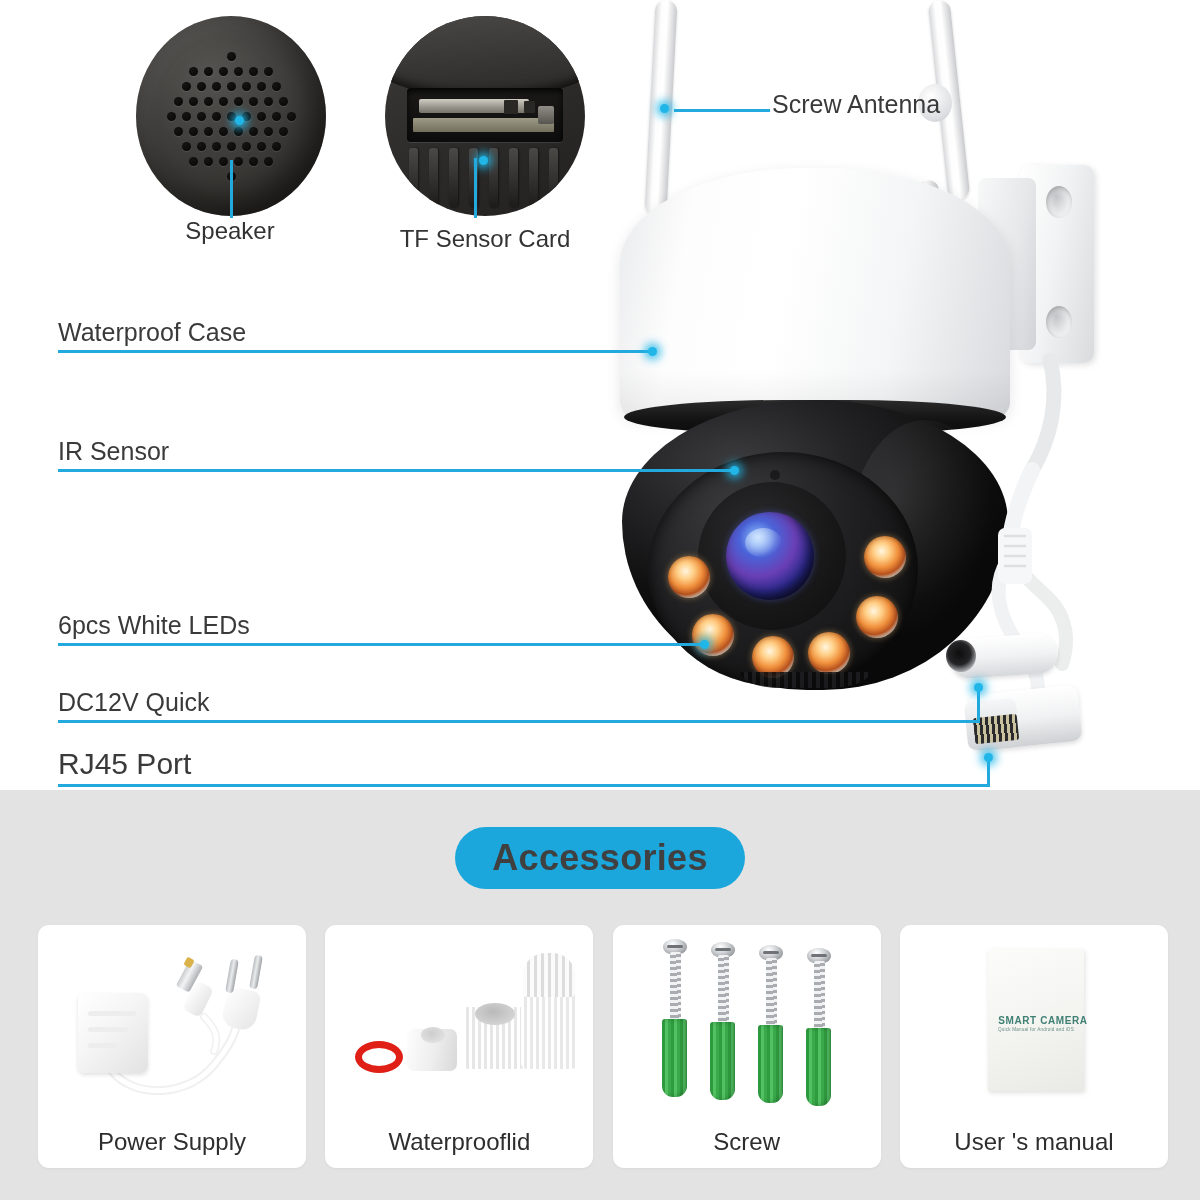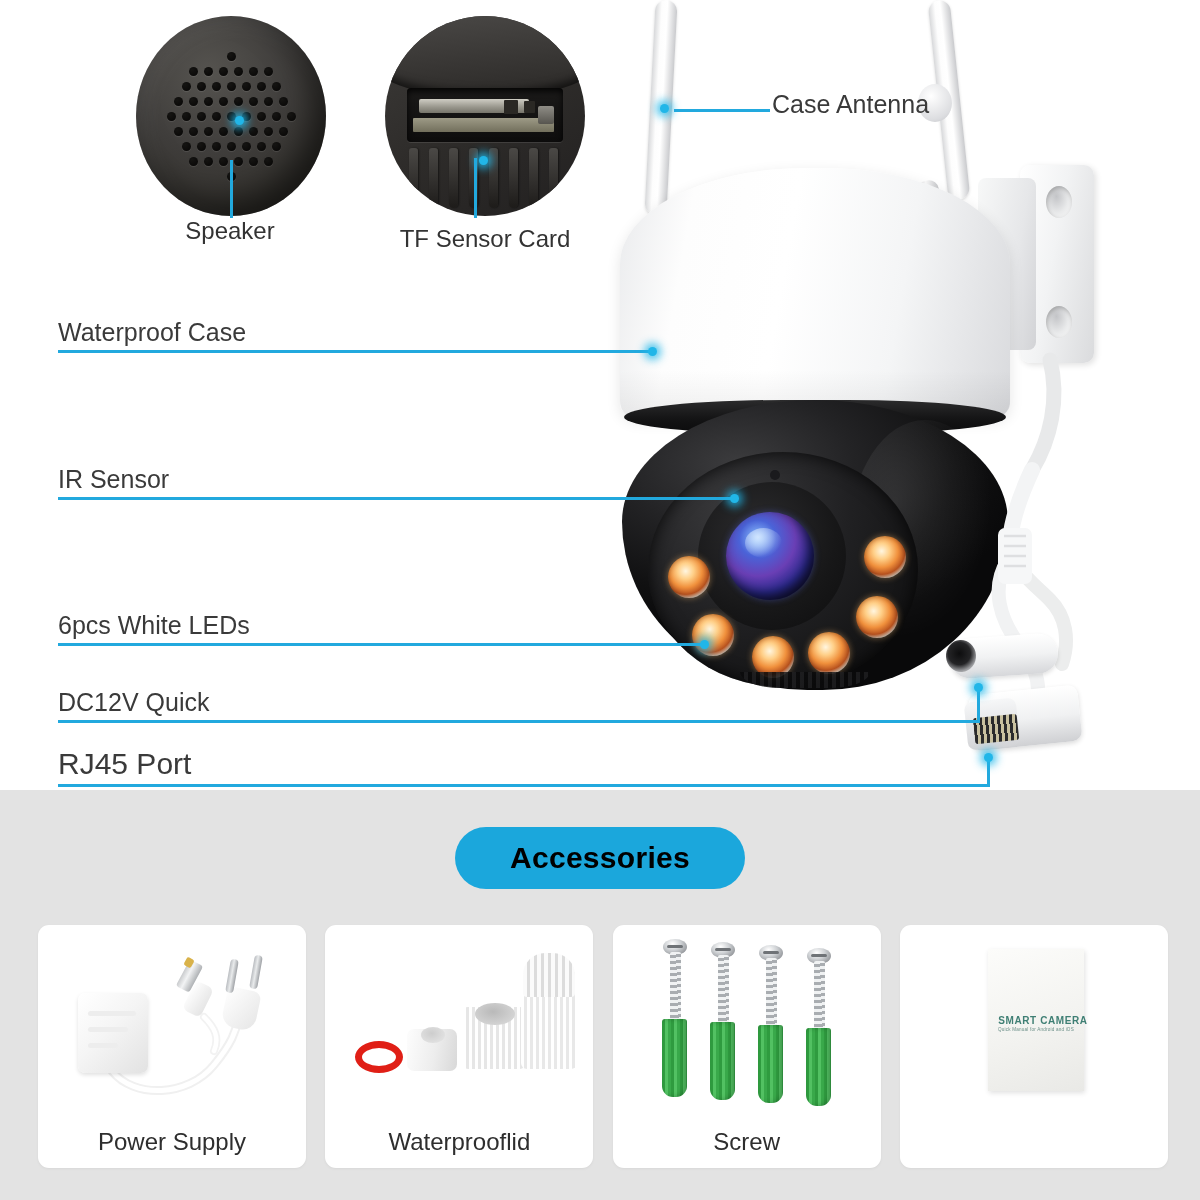--- a/index.html
+++ b/index.html
@@ -277,21 +277,21 @@
   #accessories-section {
     position: absolute; left: 0; top: 790px; width: 1200px; height: 410px;
     background: #e3e3e3;
   }
   #accessories-pill {
     position: absolute; left: 455px; top: 37px; width: 290px; height: 62px;
     background: #1ba7dc; border-radius: 31px;
     display: flex; align-items: center; justify-content: center;
   }
   #accessories-pill-label {
-    color: #000000; font-size: 30px; font-weight: bold; letter-spacing: .3px;
+    color: #404040; font-size: 36px; font-weight: bold; letter-spacing: .3px;
   }
   #cards-row {
     position: absolute; left: 38px; top: 135px;
     width: 1130px; height: 243px;
     display: flex; justify-content: space-between;
   }
   .acc-card {
     width: 268px; height: 243px;
     background: #ffffff; border-radius: 11px;
     position: relative;
@@ -551,30 +551,30 @@
     <div id="dc-connector"></div>
     <div id="dc-barrel"></div>
     <div id="rj45-connector"></div>
     <div id="rj45-head"></div>
     <div id="rj45-pins"></div>
   </div>
 
   <div id="dual-antenna-callout">
     <div id="dual-antenna-dot"></div>
     <div id="dual-antenna-line"></div>
-    <div id="dual-antenna-text">Case Antenna</div>
+    <div id="dual-antenna-text">Screw Antenna</div>
   </div>
 
   <div class="callout" style="left:58px; top:305px; width:600px; height:48px;">
     <div class="callout-text">Waterproof Case</div>
     <div class="callout-line" style="width:594px;"></div>
     <div class="callout-dot" style="left:590px; bottom:-3px;"></div>
   </div>
 
-  <div class="callout" style="left:58px; top:452px; width:680px; height:48px;">
+  <div class="callout" style="left:58px; top:424px; width:680px; height:48px;">
     <div class="callout-text">IR Sensor</div>
     <div class="callout-line" style="width:676px;"></div>
     <div class="callout-dot" style="left:672px; bottom:-3px;"></div>
   </div>
 
 
   <div class="callout" style="left:58px; top:598px; width:650px; height:48px;">
     <div class="callout-text">6pcs White LEDs</div>
     <div class="callout-line" style="width:646px;"></div>
     <div class="callout-dot" style="left:642px; bottom:-3px;"></div>
@@ -660,17 +660,18 @@
         <div class="acc-label">Screw</div>
       </div>
 
       <div class="acc-card">
         <div class="acc-art">
           <div id="manual-page">
             <div id="manual-title">SMART CAMERA</div>
             <div id="manual-sub">Quick Manual for Android and iOS</div>
           </div>
         </div>
+        <div class="acc-label">User 's manual</div>
       </div>
 
     </div>
   </div>
 </div>
 
 </body></html>

